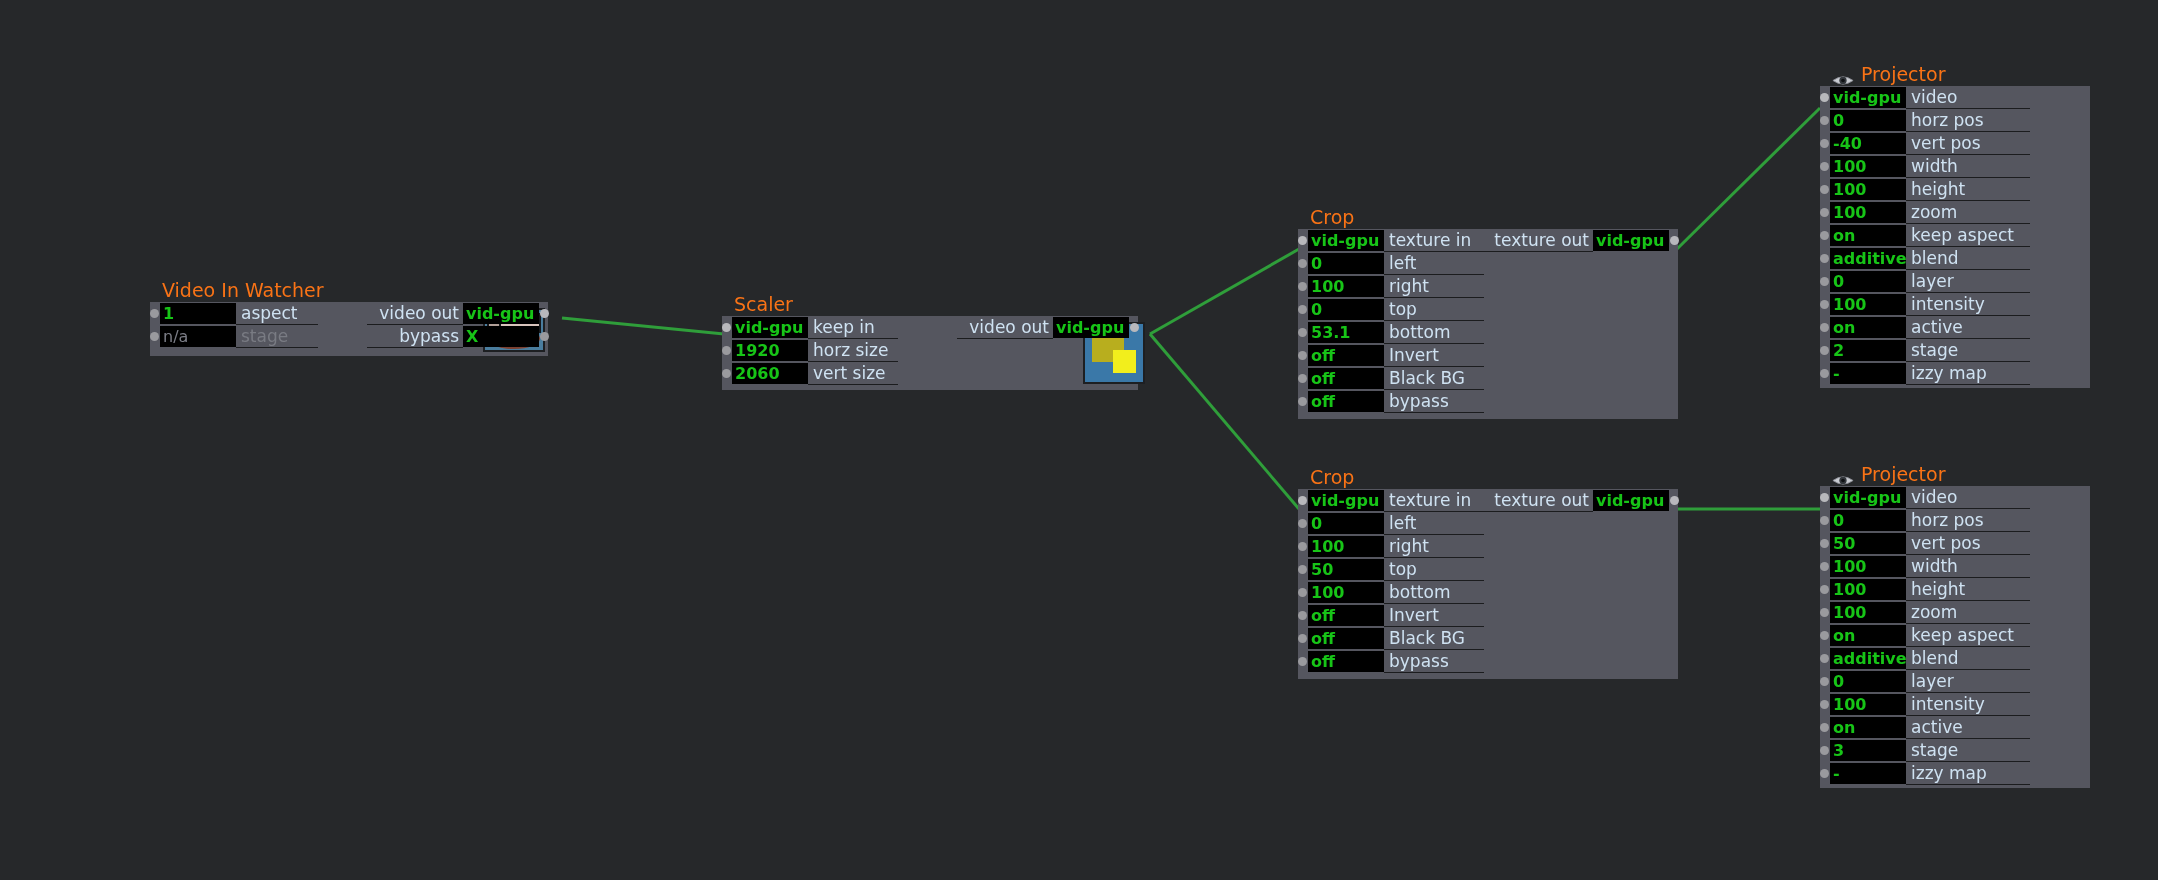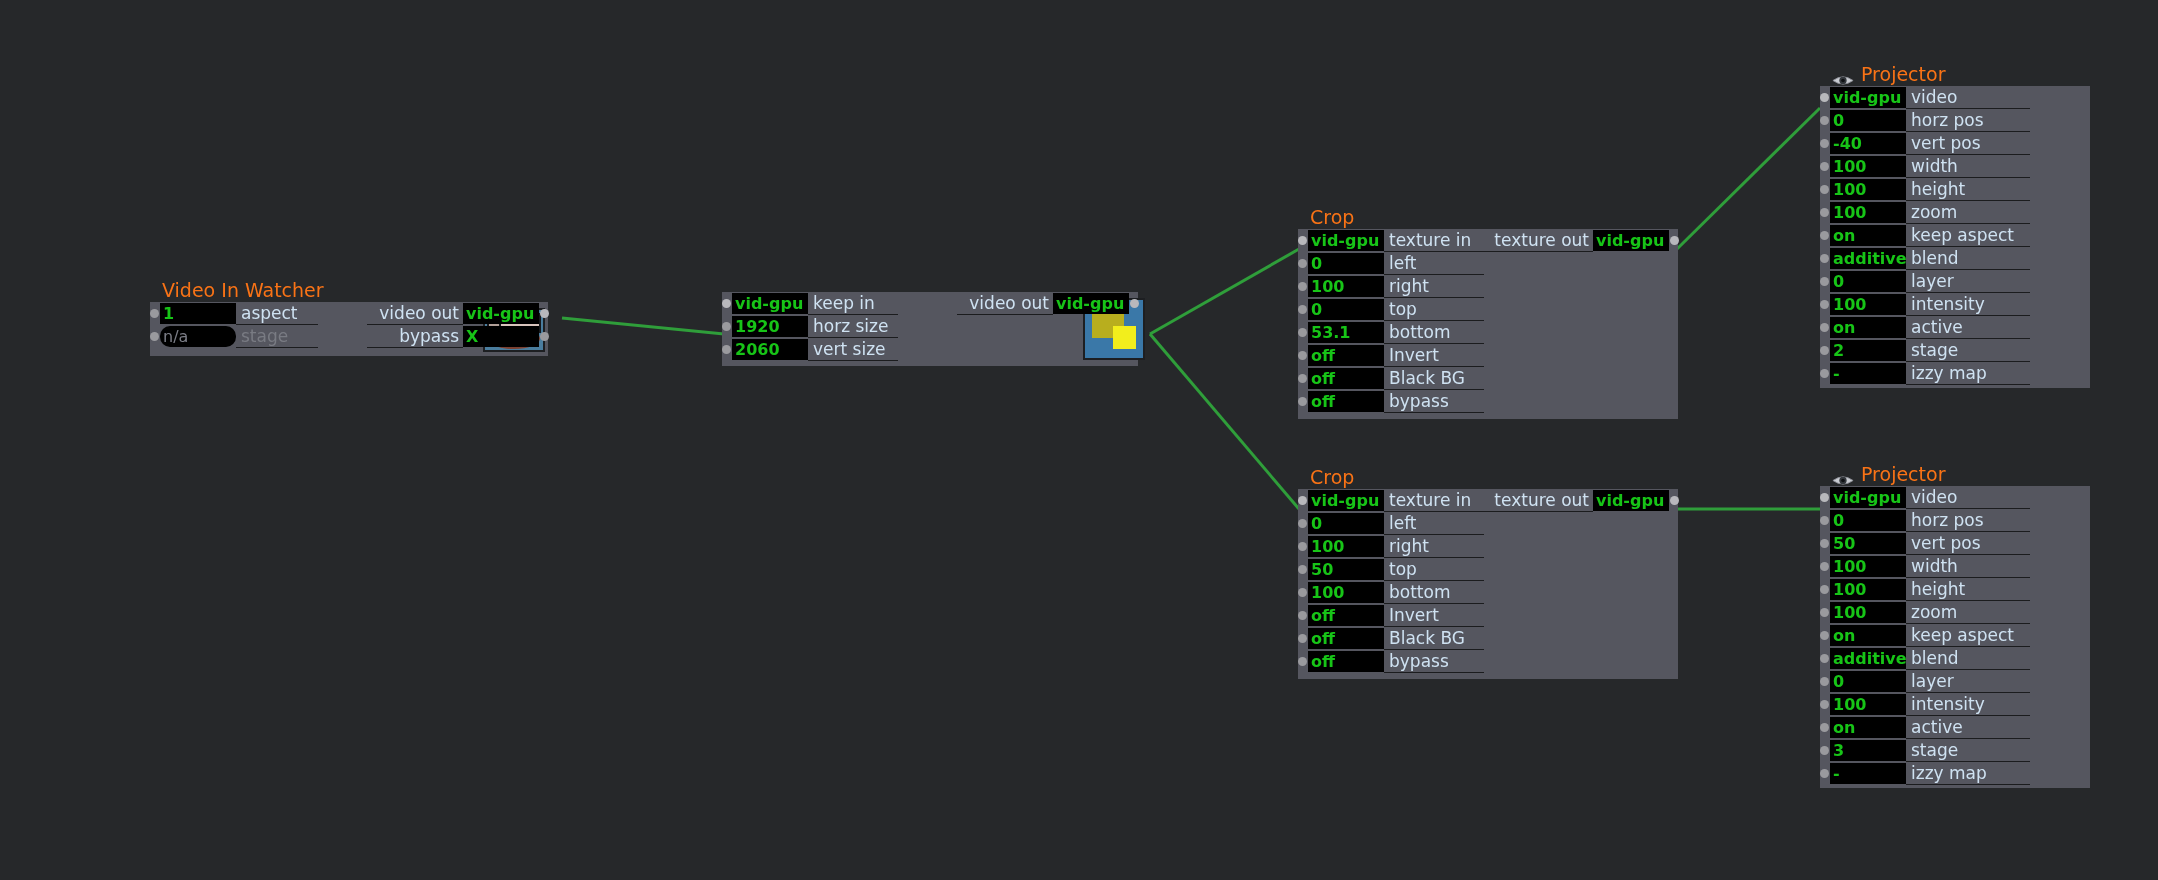--- a/index.html
+++ b/index.html
@@ -87,21 +87,21 @@
     font-weight: bold;
     line-height: 21px;
     height: 21px;
     padding: 0 3px;
     box-sizing: border-box;
     white-space: nowrap;
     overflow: hidden;
     display: flex;
     align-items: center;
   }
-  .val.dim { color: #7b7d86; font-weight: normal; border-radius: 10px; }
+  .val.dim { color: #7b7d86; font-weight: normal; }
   .val.w-in  { width: 76px; }
   .val.w-out { width: 76px; }
 
   
   .plabel {
     color: #cfe2f2;
     font-size: 17px;
     line-height: 21px;
     height: 22px;
     border-bottom: 1px solid #1b1c1e;
@@ -237,20 +237,23 @@
       <div class="row">
         <span class="plabel ralign" style="width:96px;">bypass</span>
         <span class="val w-out">X</span>
         <span class="socket right"></span>
       </div>
     </div>
   </div>
 </div>
 
 <div class="node" id="n-scaler" style="left:722px; top:292px;">
+  <div class="node-title">
+    <span>Scaler</span>
+  </div>
   <div class="node-body" style="width:416px; height:74px;">
 
     <div class="col col-left" style="margin-left:4px;">
       <div class="row">
         <span class="socket connected"></span>
         <span class="val w-in">vid-gpu</span>
         <span class="plabel" style="width:90px;">keep in</span>
       </div>
       <div class="row">
         <span class="socket"></span>

